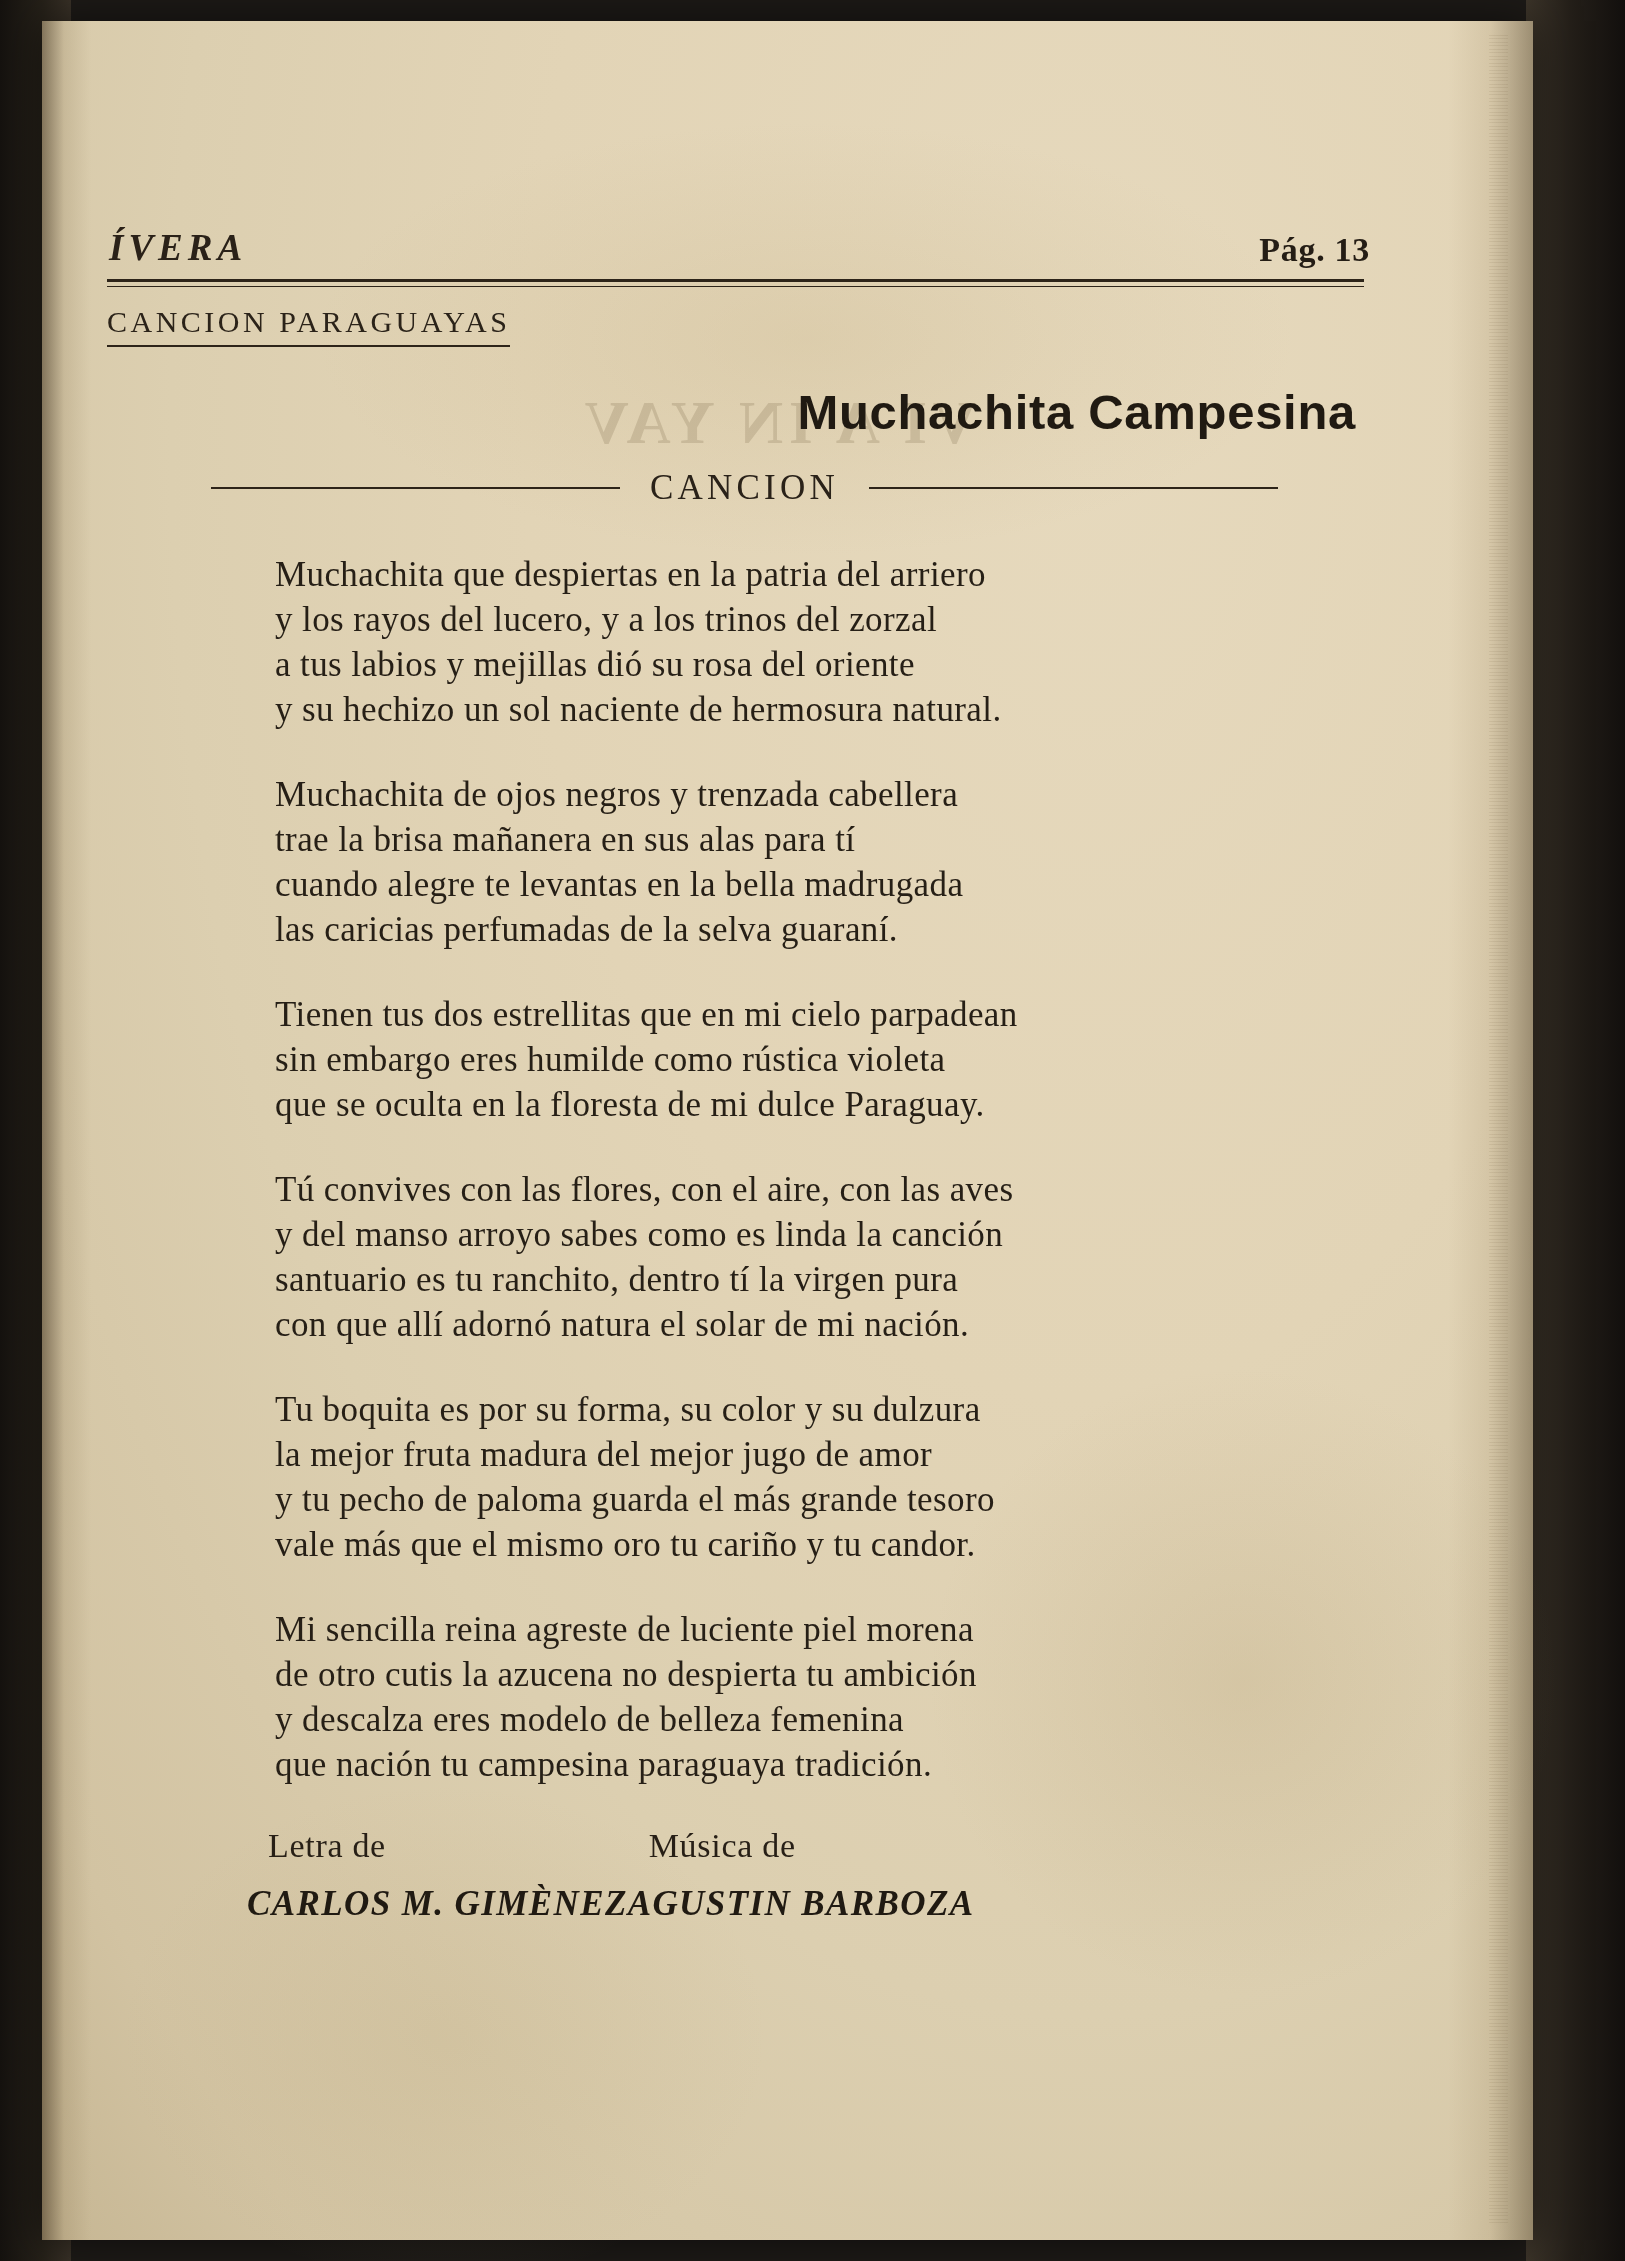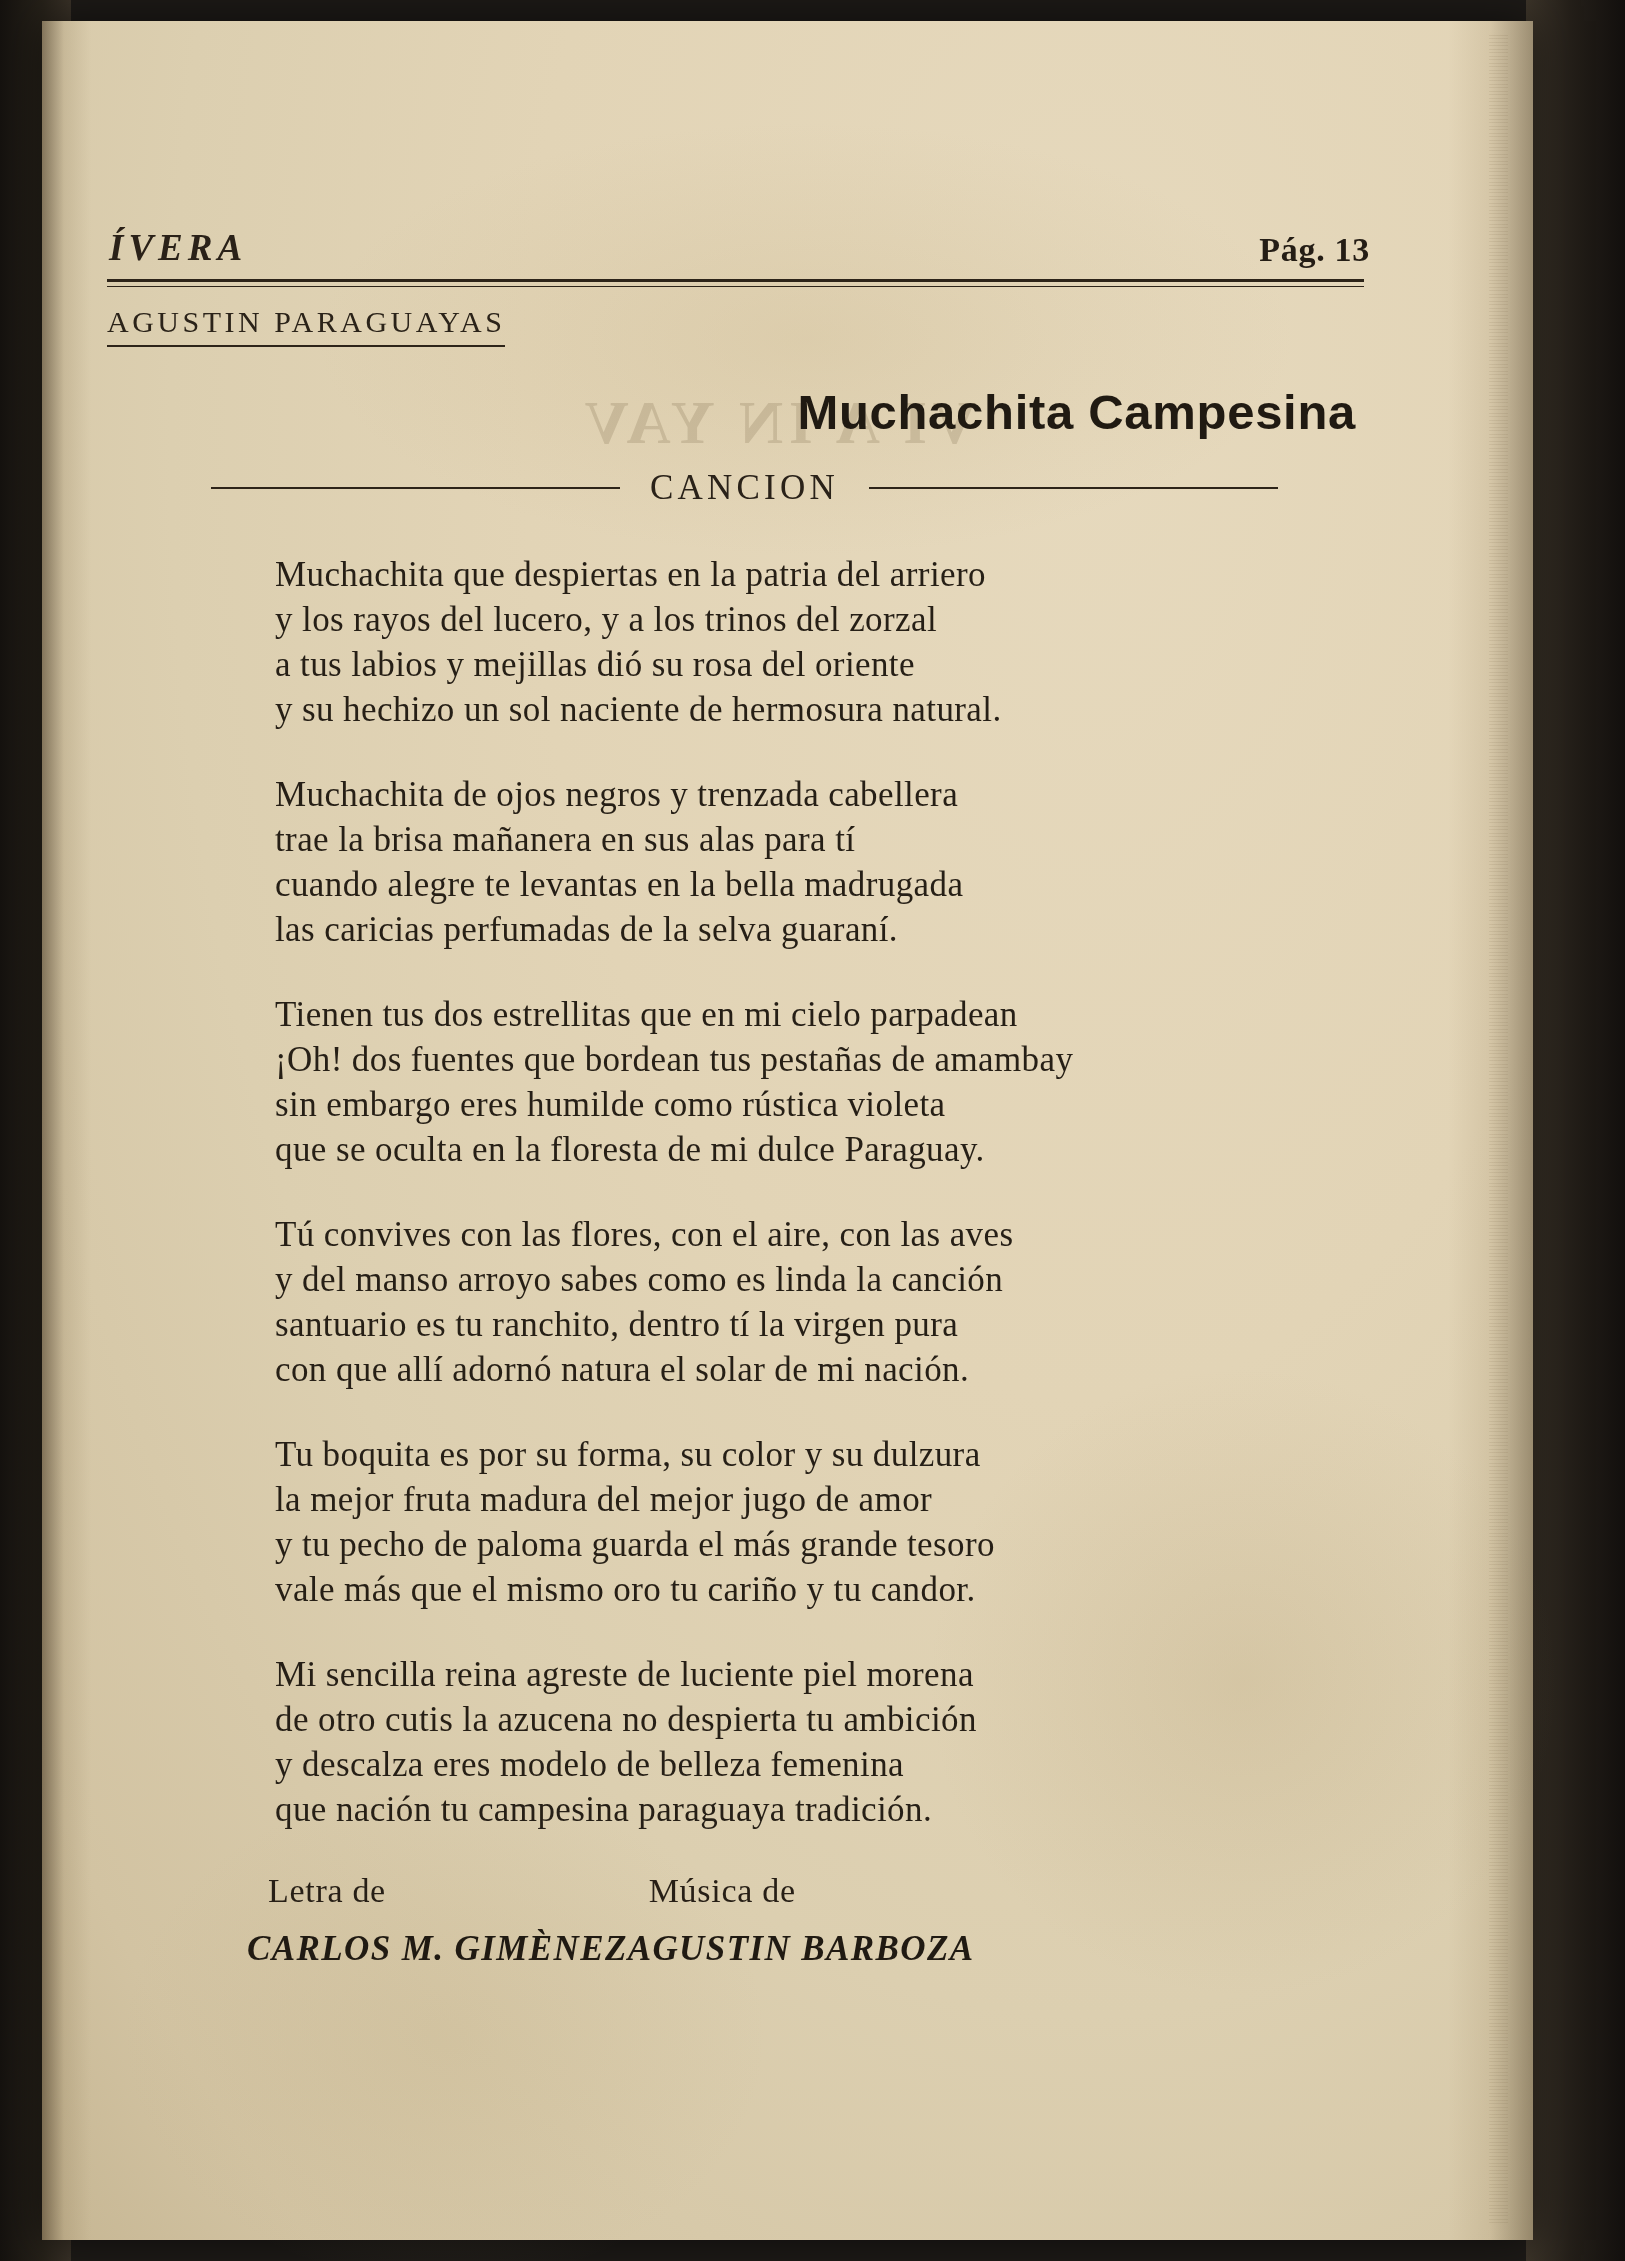--- a/index.html
+++ b/index.html
@@ -239,21 +239,21 @@
     <div class="bleed">VI A IN YAV</div>
 
     <div class="content">
 
       <div class="runhead">
         <div class="runhead-title">ÍVERA</div>
         <div class="runhead-page">Pág. 13</div>
       </div>
       <div class="rule-double"></div>
 
-      <div class="section-label">AGUSTIN  PARAGUAYAS</div>
+      <div class="section-label">CANCION  PARAGUAYAS</div>
 
       <div class="title">Muchachita Campesina</div>
 
       <div class="subtitle-row">
         <span class="dash"></span>
         <span class="word">CANCION</span>
         <span class="dash"></span>
       </div>
 
       <div class="poem">
@@ -267,21 +267,20 @@
 
         <div class="stanza">
           <div class="line">Muchachita de ojos negros y trenzada cabellera</div>
           <div class="line">trae la brisa mañanera en sus alas para tí</div>
           <div class="line">cuando alegre te levantas en la bella madrugada</div>
           <div class="line">las caricias perfumadas de la selva guaraní.</div>
         </div>
 
         <div class="stanza">
           <div class="line">Tienen tus dos estrellitas que en mi cielo parpadean</div>
-          <div class="line">¡Oh! dos fuentes que bordean tus pestañas de amambay</div>
           <div class="line">sin embargo eres humilde como rústica violeta</div>
           <div class="line">que se oculta en la floresta de mi dulce Paraguay.</div>
         </div>
 
         <div class="stanza">
           <div class="line">Tú convives con las flores, con el aire, con las aves</div>
           <div class="line">y del manso arroyo sabes como es linda la canción</div>
           <div class="line">santuario es tu ranchito, dentro tí la virgen pura</div>
           <div class="line">con que allí adornó natura el solar de mi nación.</div>
         </div>

